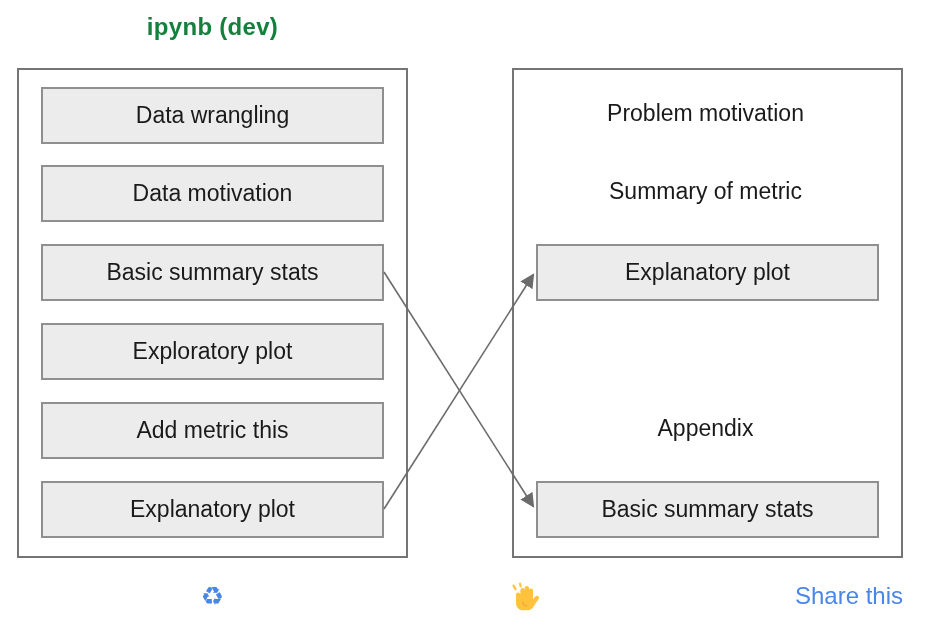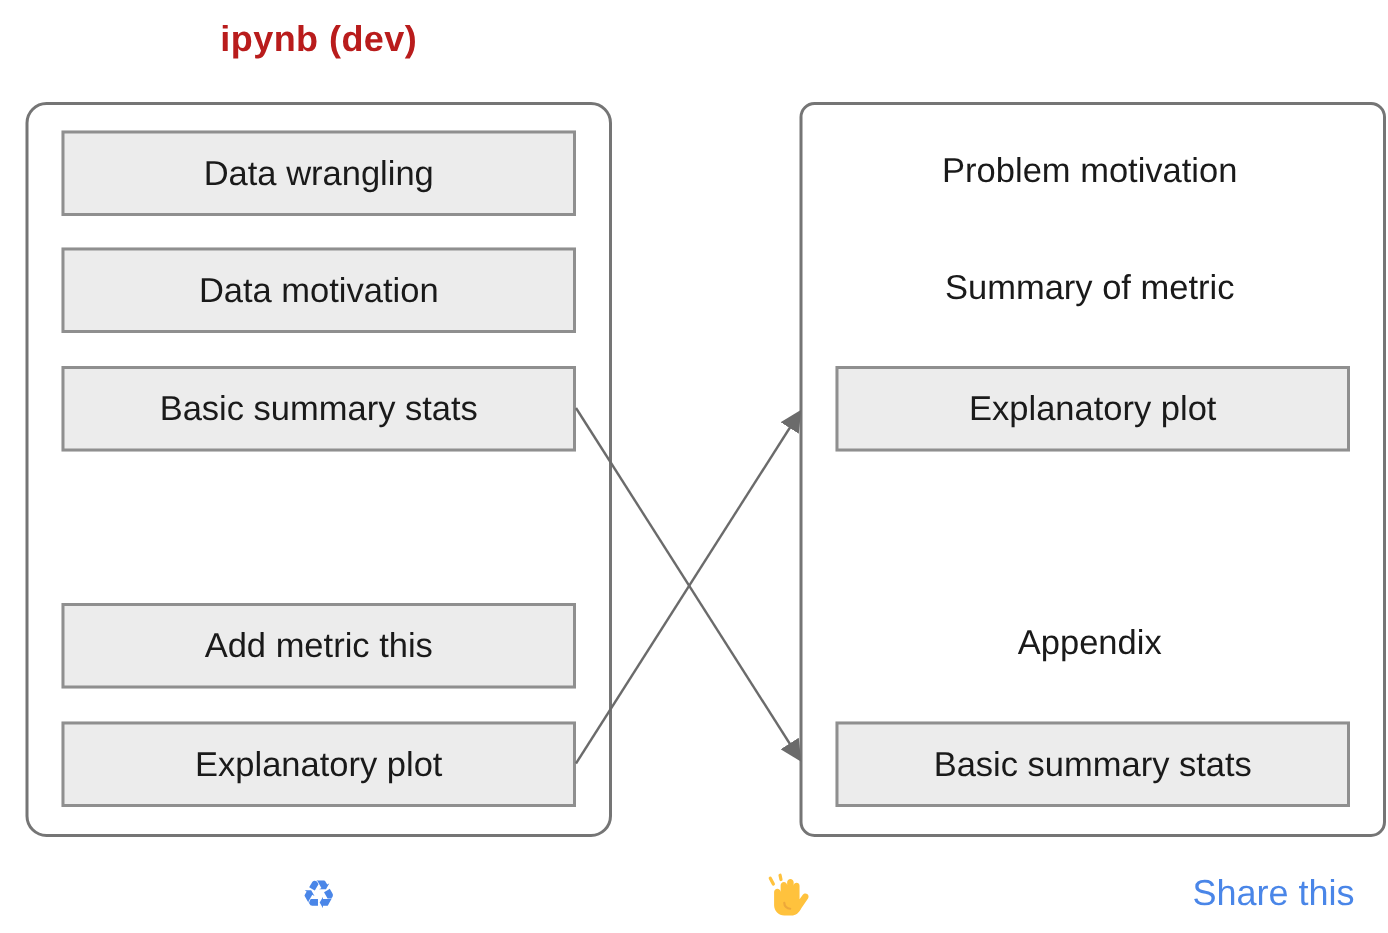--- a/index.html
+++ b/index.html
@@ -9,35 +9,35 @@
     font-family: "Liberation Sans", "DejaVu Sans", sans-serif;
     position: relative;
     overflow: hidden;
   }
   .page { position: absolute; inset: 0; }
 
   .col-title {
     position: absolute;
     top: 10px; height: 34px;
     display: flex; align-items: center; justify-content: center;
-    font-size: 24px; font-weight: 600; color: #b91c1c;
+    font-size: 24px; font-weight: 600; color: #15803d;
     letter-spacing: 0.3px;
   }
   .col-title.left  { left: 17px;  width: 391px; }
   .col-title.right { left: 512px; width: 391px; }
 
   .outer {
     position: absolute;
     top: 68px; height: 486px; width: 387px;
     background: #ffffff;
     border: 2px solid #757575;
     z-index: 1;
   }
-  .outer.left  { left: 17px; border-radius: 14px; }
-  .outer.right { left: 533px; border-radius: 10px; }
+  .outer.left  { left: 17px; }
+  .outer.right { left: 512px; }
 
   .row {
     position: absolute;
     left: 22px; width: 339px; height: 53px;
     display: flex; align-items: center; justify-content: center;
     font-size: 23px; color: #1a1a1a;
     white-space: nowrap;
   }
   .row.boxed {
     background: #ececec;
@@ -73,20 +73,23 @@
 
   <div class="outer left">
     <div class="row boxed" style="top:17px">
         <span>Data wrangling</span>
       </div>
     <div class="row boxed" style="top:95px">
         <span>Data motivation</span>
       </div>
     <div class="row boxed" style="top:174px">
         <span>Basic summary stats</span>
+      </div>
+    <div class="row boxed" style="top:253px">
+        <span>Exploratory plot</span>
       </div>
     <div class="row boxed" style="top:332px">
         <span>Add metric this</span>
       </div>
     <div class="row boxed" style="top:411px">
         <span>Explanatory plot</span>
       </div>
   </div>
 
   <div class="outer right">

